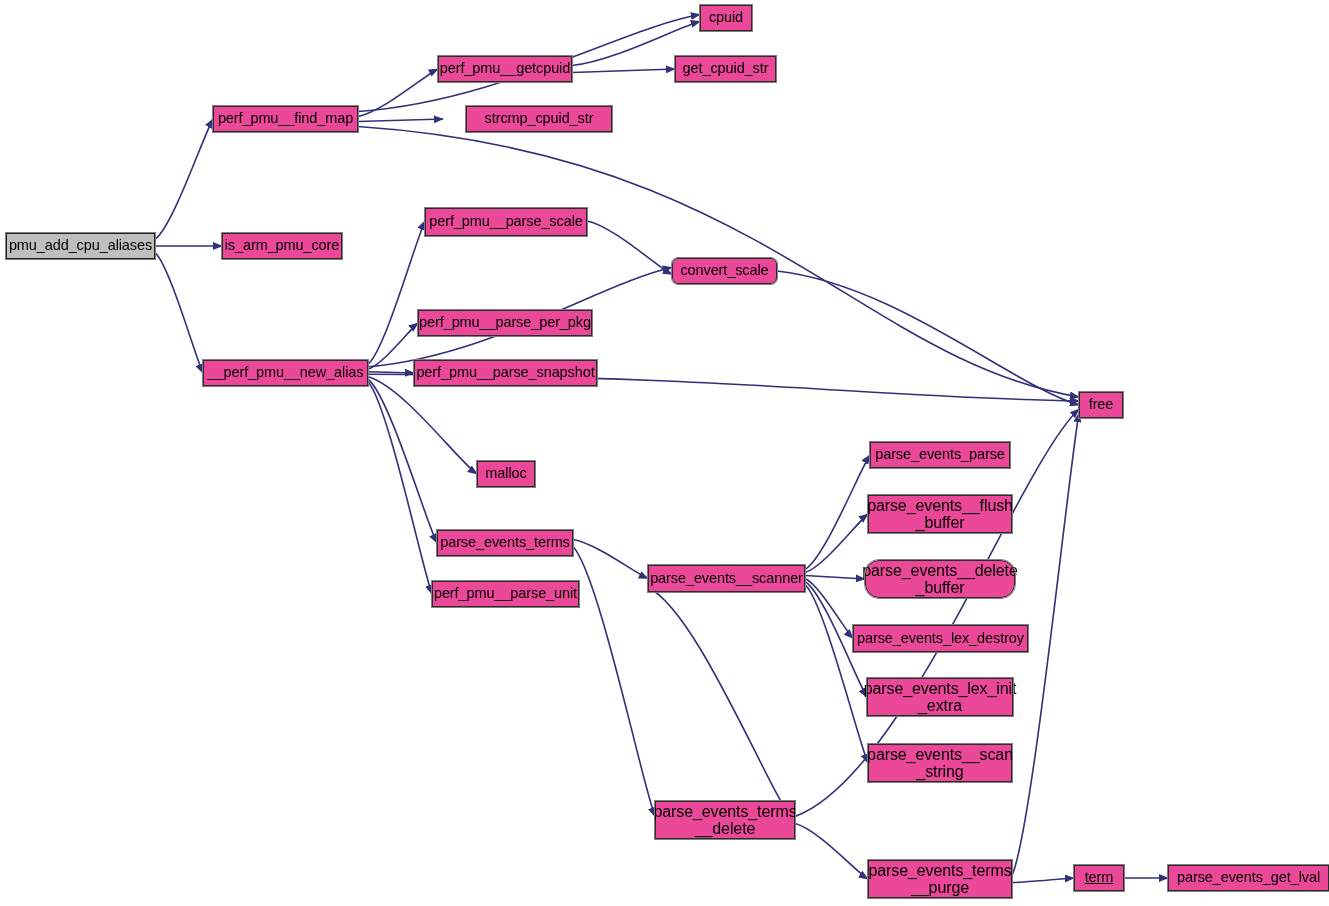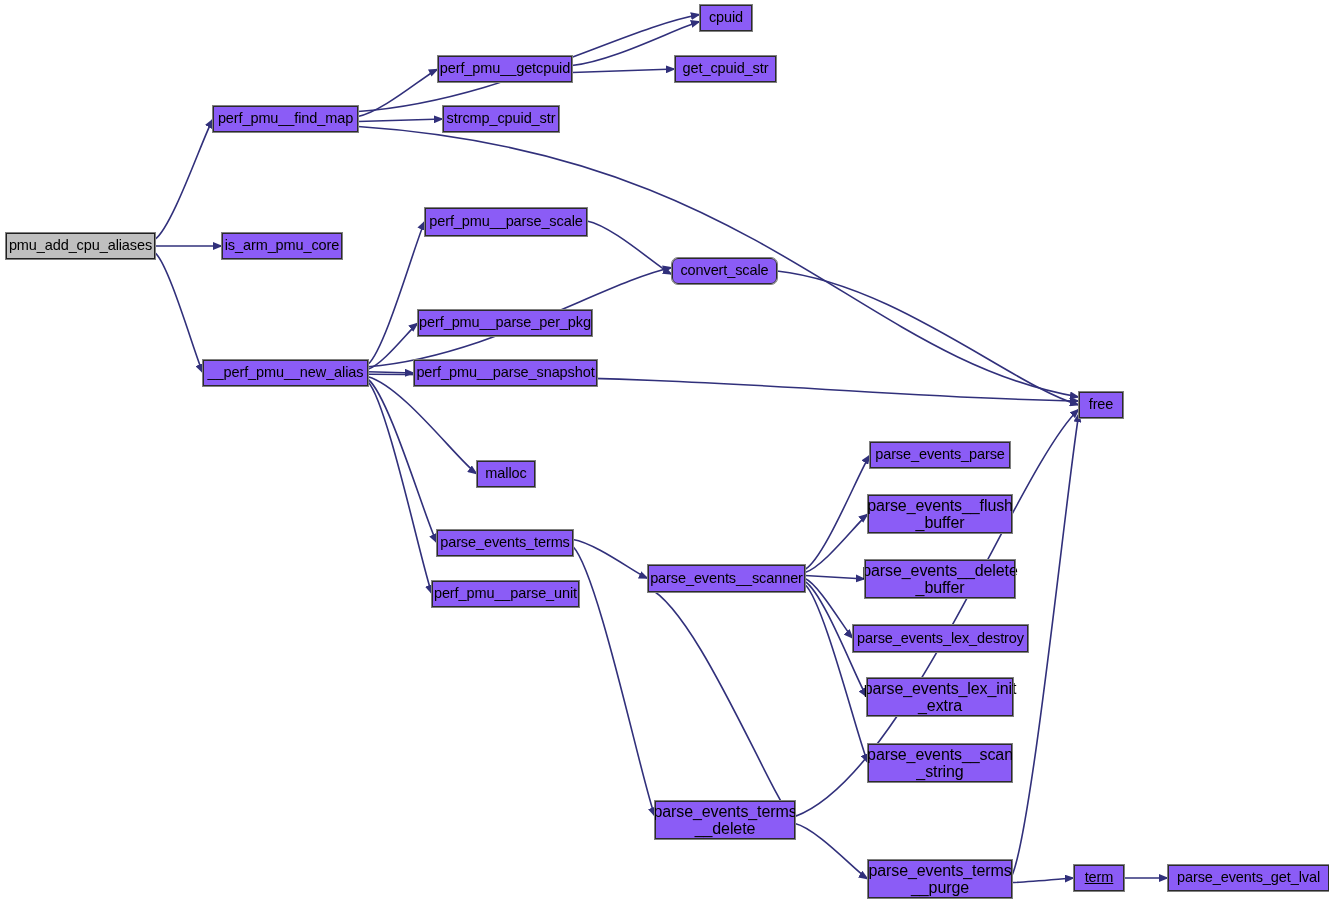--- a/index.html
+++ b/index.html
@@ -1,20 +1,20 @@
 <!DOCTYPE html>
 <html><head>
 <meta charset="utf-8">
 <title>Call graph</title>
 <style>
   html,body{margin:0;padding:0;background:#ffffff;}
   body{font-family:"Liberation Sans", sans-serif;}
   #canvas{position:relative;width:1329px;height:906px;overflow:hidden;background:#fff;}
   #edges{position:absolute;left:0;top:0;width:1329px;height:906px;}
-  .node{position:absolute;box-sizing:border-box;background:#8b5cf6;
+  .node{position:absolute;box-sizing:border-box;background:#ec4899;
         border:1px solid #2b2b2b;outline:1px solid #808080;
         display:flex;align-items:center;justify-content:center;
         text-align:center;color:#000;line-height:1.08;
         font-size:14.5px;letter-spacing:-0.1px;white-space:pre-line;}
   .node.hl{background:#bfbfbf;border:1px solid #202020;}
   .node.two{font-size:16px;}
 </style>
 </head>
 <body>
 
@@ -64,34 +64,34 @@
   </svg>
 
   <div id="nodes">
       <div class="node hl" style="left: 6px; top: 233px; width: 149px; height: 26px;">pmu_add_cpu_aliases</div>
       <div class="node" style="left: 213px; top: 106px; width: 145px; height: 26px;">perf_pmu__find_map</div>
       <div class="node" style="left: 222px; top: 233px; width: 120px; height: 26px;">is_arm_pmu_core</div>
       <div class="node" style="left: 203px; top: 360px; width: 165px; height: 26px;">__perf_pmu__new_alias</div>
       <div class="node" style="left: 700px; top: 5px; width: 52px; height: 26px;">cpuid</div>
       <div class="node" style="left: 438px; top: 56px; width: 134px; height: 26px;">perf_pmu__getcpuid</div>
       <div class="node" style="left: 675px; top: 56px; width: 101px; height: 26px;">get_cpuid_str</div>
-      <div class="node" style="left: 443px; top: 106px; width: 116px; height: 26px;">strcmp_cpuid_str</div>
+      <div class="node" style="left: 466px; top: 106px; width: 146px; height: 26px;">strcmp_cpuid_str</div>
       <div class="node" style="left: 425px; top: 208px; width: 162px; height: 28px;">perf_pmu__parse_scale</div>
       <div class="node" style="left: 672px; top: 258px; width: 105px; height: 26px; border-radius: 6px;">convert_scale</div>
       <div class="node" style="left: 1079px; top: 392px; width: 44px; height: 26px;">free</div>
       <div class="node" style="left: 418px; top: 310px; width: 174px; height: 26px;">perf_pmu__parse_per_pkg</div>
       <div class="node" style="left: 414px; top: 360px; width: 183px; height: 26px;">perf_pmu__parse_snapshot</div>
       <div class="node" style="left: 477px; top: 461px; width: 58px; height: 26px;">malloc</div>
       <div class="node" style="left: 437px; top: 530px; width: 136px; height: 26px;">parse_events_terms</div>
       <div class="node" style="left: 432px; top: 581px; width: 147px; height: 26px;">perf_pmu__parse_unit</div>
       <div class="node" style="left: 648px; top: 565px; width: 157px; height: 27px;">parse_events__scanner</div>
       <div class="node" style="left: 870px; top: 442px; width: 140px; height: 26px;">parse_events_parse</div>
       <div class="node two" style="left: 868px; top: 495px; width: 144px; height: 38px;">parse_events__flush
 _buffer</div>
-      <div class="node two" style="left: 865px; top: 560px; width: 150px; height: 38px;">parse_events__delete
+      <div class="node two" style="left: 865px; top: 560px; width: 150px; height: 38px; border-radius: 14px;">parse_events__delete
 _buffer</div>
       <div class="node" style="left: 853px; top: 625px; width: 175px; height: 27px;">parse_events_lex_destroy</div>
       <div class="node two" style="left: 867px; top: 678px; width: 146px; height: 38px;">parse_events_lex_init
 _extra</div>
       <div class="node two" style="left: 868px; top: 744px; width: 144px; height: 38px;">parse_events__scan
 _string</div>
       <div class="node two" style="left: 655px; top: 801px; width: 140px; height: 38px;">parse_events_terms
 __delete</div>
       <div class="node two" style="left: 868px; top: 860px; width: 144px; height: 38px;">parse_events_terms
 __purge</div>

